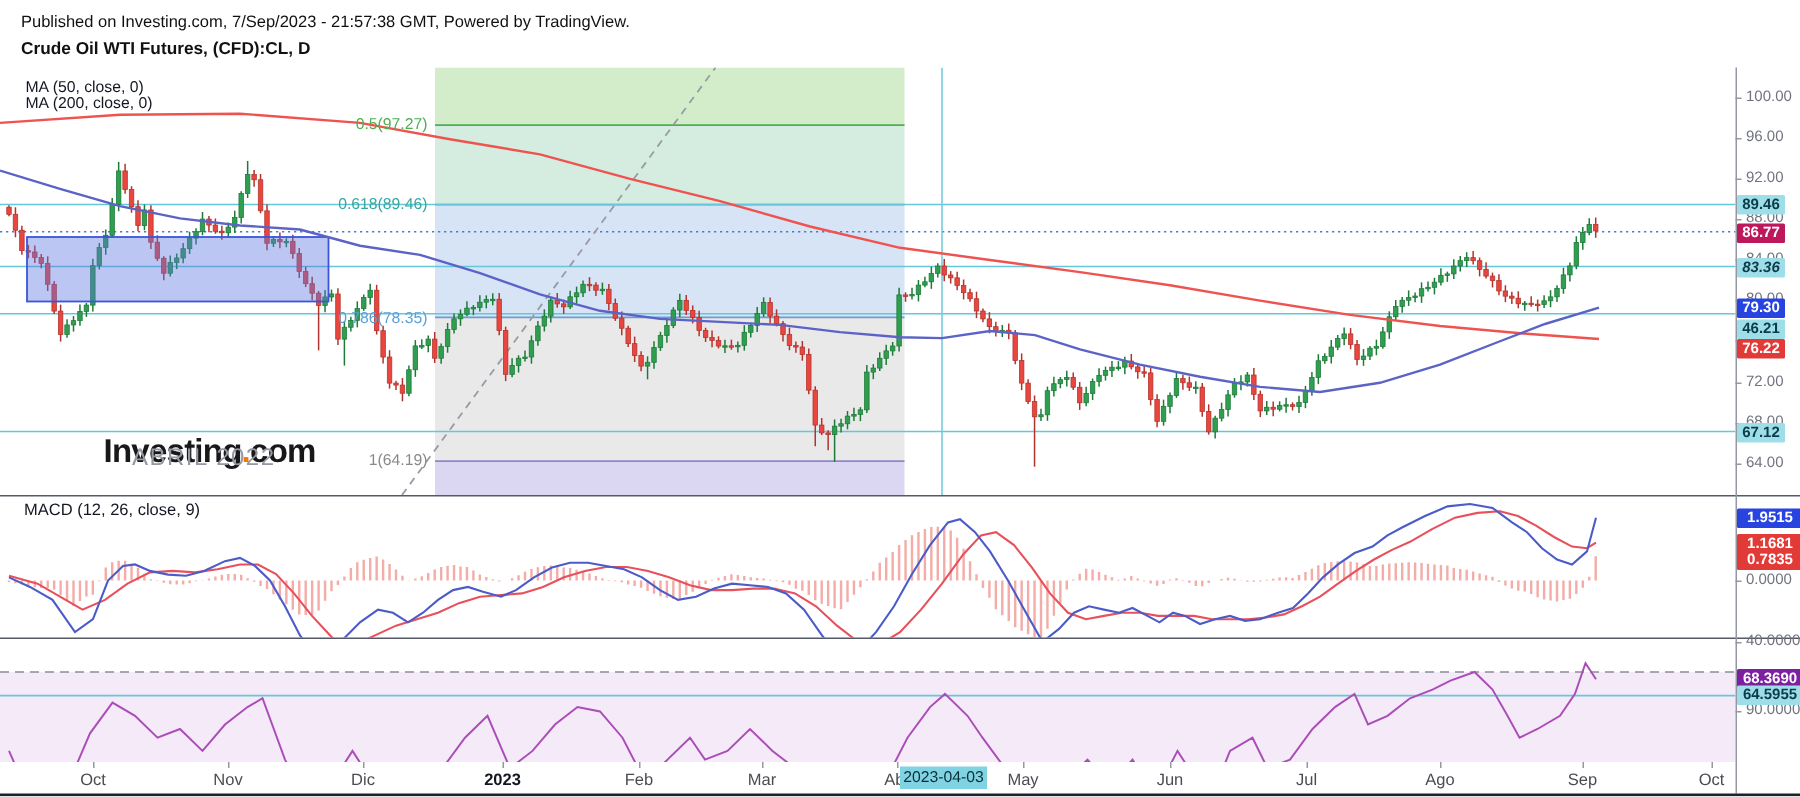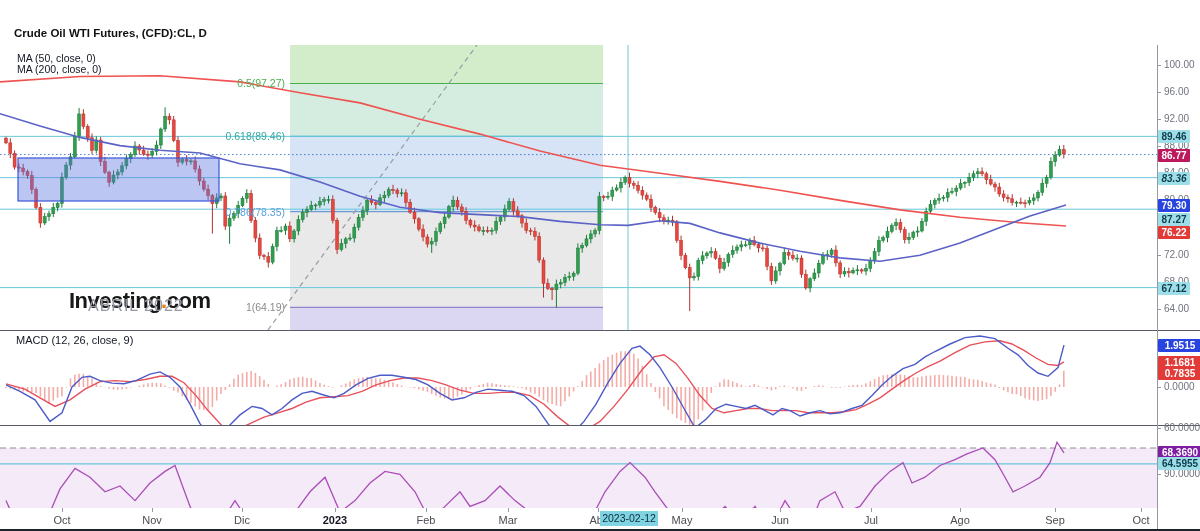--- a/index.html
+++ b/index.html
@@ -19,20 +19,21 @@
   .sep{background:#565a66;height:1px;width:1200px;}
   .watermark-logo{font-size:22px;font-weight:800;color:#181818;letter-spacing:-0.5px;margin-left:16px;}
   .watermark-logo .dot{color:#ef7d00;}
   .watermark-overlay{font-size:16px;color:#9598a3;letter-spacing:1px;}
   svg{display:block;}
 </style>
 </head>
 <body>
 
 <div id="stage">
+  <div class="abs published" style="left:14px;top:9px;">Published on Investing.com, 7/Sep/2023 - 21:57:38 GMT, Powered by TradingView.</div>
   <div class="abs chart-title" style="left:14px;top:27px;">Crude Oil WTI Futures, (CFD):CL, D</div>
 
   <div class="abs legend-line" style="left:17px;top:52px;z-index:30;">MA (50, close, 0)</div>
   <div class="abs legend-line" style="left:17px;top:63px;z-index:30;">MA (200, close, 0)</div>
 
   <div class="abs watermark-overlay" style="left:88px;top:297px;z-index:21;">ABRIL 2022</div>
   <div class="abs watermark-logo" style="left:53px;top:288px;z-index:20;"><span>Investing</span><span class="dot">.</span><span>com</span></div>
 
   <svg id="main-svg" class="abs" style="left:0;top:45px;z-index:10;" width="1157" height="285" viewBox="0 45 1157 285" preserveAspectRatio="none">
       <rect x="290" y="45" width="313" height="38.48210000000003" fill="#d3edcb"></rect>
@@ -838,29 +839,29 @@
       <div class="abs axis-tick-label" style="left: 7px; top: 221.48px;">76.00</div>
       <div class="abs" style="left: 0px; top: 227.48px; width: 4px; height: 1px; background: rgb(149, 152, 163);"></div>
       <div class="abs axis-tick-label" style="left: 7px; top: 248.56px;">72.00</div>
       <div class="abs" style="left: 0px; top: 254.56px; width: 4px; height: 1px; background: rgb(149, 152, 163);"></div>
       <div class="abs axis-tick-label" style="left: 7px; top: 275.64px;">68.00</div>
       <div class="abs" style="left: 0px; top: 281.64px; width: 4px; height: 1px; background: rgb(149, 152, 163);"></div>
       <div class="abs axis-tick-label" style="left: 7px; top: 302.72px;">64.00</div>
       <div class="abs" style="left: 0px; top: 308.72px; width: 4px; height: 1px; background: rgb(149, 152, 163);"></div>
       <div class="abs axis-tick-label" style="left: 7px; top: 381px;">0.0000</div>
       <div class="abs" style="left: 0px; top: 387px; width: 4px; height: 1px; background: rgb(149, 152, 163);"></div>
-      <div class="abs axis-tick-label" style="left: 7px; top: 422px;">60.0000</div>
+      <div class="abs axis-tick-label" style="left: 7px; top: 422px;">40.0000</div>
       <div class="abs" style="left: 0px; top: 428px; width: 4px; height: 1px; background: rgb(149, 152, 163);"></div>
       <div class="abs axis-tick-label" style="left: 7px; top: 468px;">90.0000</div>
       <div class="abs" style="left: 0px; top: 474px; width: 4px; height: 1px; background: rgb(149, 152, 163);"></div>
       <div class="badge abs" style="left: 1px; top: 130px; background: rgb(158, 222, 233); color: rgb(12, 60, 73);">89.46</div>
       <div class="badge abs" style="left: 1px; top: 149px; background: #be185d; color: rgb(255, 255, 255);">86.77</div>
       <div class="badge abs" style="left: 1px; top: 172px; background: rgb(158, 222, 233); color: rgb(12, 60, 73); font-style: italic;">83.36</div>
       <div class="badge abs" style="left: 1px; top: 199px; background: rgb(39, 67, 224); color: rgb(255, 255, 255);">79.30</div>
-      <div class="badge abs" style="left: 1px; top: 213px; background: rgb(158, 222, 233); color: rgb(12, 60, 73);">87.27</div>
+      <div class="badge abs" style="left: 1px; top: 213px; background: rgb(158, 222, 233); color: rgb(12, 60, 73);">46.21</div>
       <div class="badge abs" style="left: 1px; top: 226px; background: rgb(226, 58, 54); color: rgb(255, 255, 255);">76.22</div>
       <div class="badge abs" style="left: 1px; top: 282px; background: rgb(158, 222, 233); color: rgb(12, 60, 73);">67.12</div>
       <div class="badge abs wide" style="left: 1px; top: 339px; background: rgb(39, 67, 224); color: rgb(255, 255, 255);">1.9515</div>
       <div class="badge abs wide" style="left: 1px; top: 356px; background: rgb(226, 58, 54); color: rgb(255, 255, 255);">1.1681</div>
       <div class="badge abs wide" style="left: 1px; top: 367px; background: rgb(226, 58, 54); color: rgb(255, 255, 255);">0.7835</div>
       <div class="badge abs wide" style="left: 1px; top: 446px; background: rgb(126, 31, 162); color: rgb(255, 255, 255);">68.3690</div>
       <div class="badge abs wide" style="left: 1px; top: 457px; background: rgb(158, 222, 233); color: rgb(12, 60, 73);">64.5955</div>
     </div>
 
   <div id="timeline" class="abs" style="left:0;top:508px;width:1200px;height:23px;background:#fff;z-index:18;">
@@ -883,16 +884,16 @@
       <div class="abs" style="left: 780px; top: 0px; width: 1px; height: 4px; background: rgb(149, 152, 163);"></div>
       <div class="tl-label abs" style="left: 764px; top: 6px; width: 32px; text-align: center;">Jun</div>
       <div class="abs" style="left: 871px; top: 0px; width: 1px; height: 4px; background: rgb(149, 152, 163);"></div>
       <div class="tl-label abs" style="left: 855px; top: 6px; width: 32px; text-align: center;">Jul</div>
       <div class="abs" style="left: 960px; top: 0px; width: 1px; height: 4px; background: rgb(149, 152, 163);"></div>
       <div class="tl-label abs" style="left: 944px; top: 6px; width: 32px; text-align: center;">Ago</div>
       <div class="abs" style="left: 1055px; top: 0px; width: 1px; height: 4px; background: rgb(149, 152, 163);"></div>
       <div class="tl-label abs" style="left: 1039px; top: 6px; width: 32px; text-align: center;">Sep</div>
       <div class="abs" style="left: 1141px; top: 0px; width: 1px; height: 4px; background: rgb(149, 152, 163);"></div>
       <div class="tl-label abs" style="left: 1125px; top: 6px; width: 32px; text-align: center;">Oct</div>
-      <div class="abs" style="left: 600px; top: 3px; width: 58px; height: 15px; line-height: 15px; text-align: center; font-size: 10.5px; background: rgb(127, 211, 227); color: rgb(11, 46, 54);">2023-02-12</div>
+      <div class="abs" style="left: 600px; top: 3px; width: 58px; height: 15px; line-height: 15px; text-align: center; font-size: 10.5px; background: rgb(127, 211, 227); color: rgb(11, 46, 54);">2023-04-03</div>
     </div>
   <div class="abs" style="left:0;top:529px;width:1200px;height:2px;background:#1e222d;z-index:22;"></div>
 </div>
 
 </body></html>

